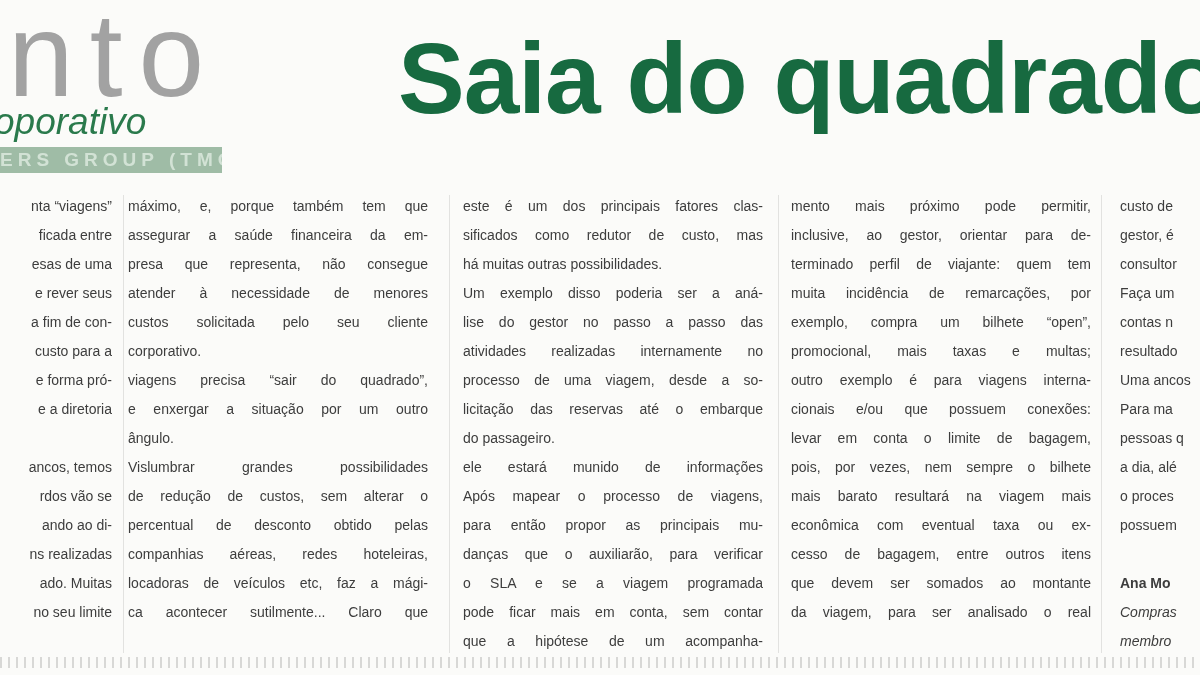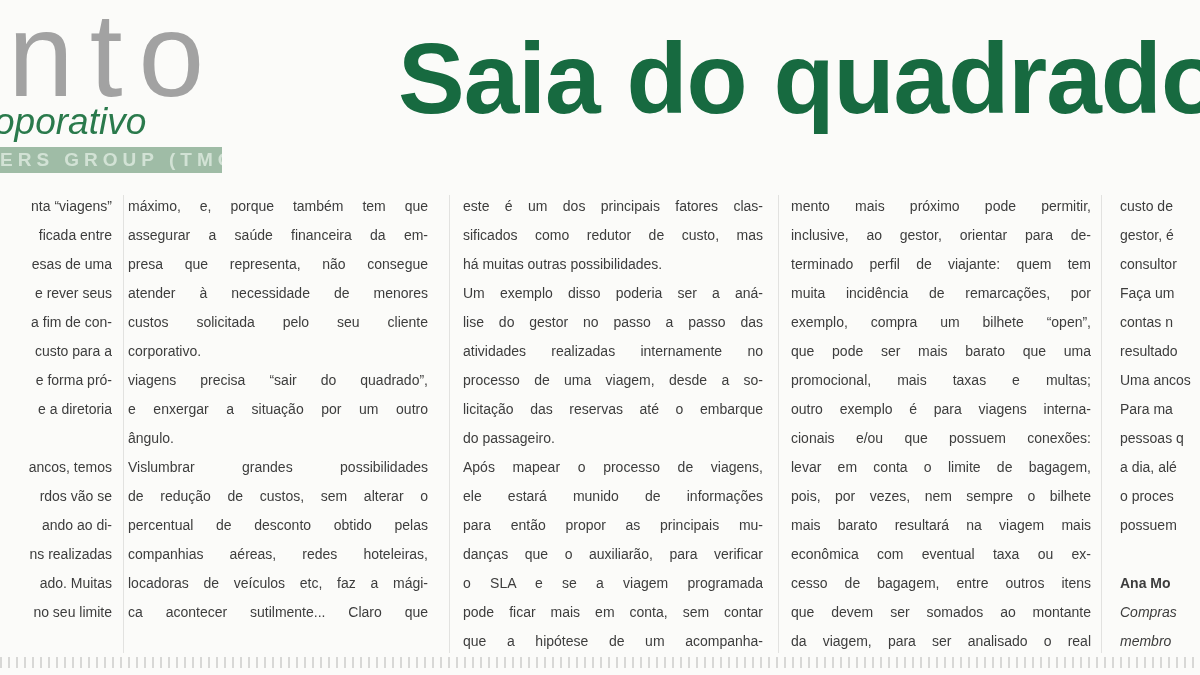--- a/index.html
+++ b/index.html
@@ -124,37 +124,36 @@
     <div class="col col3">
         <div class="line jline">este é um dos principais fatores clas-</div>
         <div class="line jline">sificados como redutor de custo, mas</div>
         <div class="line jline last">há muitas outras possibilidades.</div>
         <div class="line jline">Um exemplo disso poderia ser a aná-</div>
         <div class="line jline">lise do gestor no passo a passo das</div>
         <div class="line jline">atividades realizadas internamente no</div>
         <div class="line jline">processo de uma viagem, desde a so-</div>
         <div class="line jline">licitação das reservas até o embarque</div>
         <div class="line jline last">do passageiro.</div>
+        <div class="line jline">ele estará munido de informações</div>
         <div class="line jline">Após mapear o processo de viagens,</div>
-        <div class="line jline">ele estará munido de informações</div>
         <div class="line jline">para então propor as principais mu-</div>
         <div class="line jline">danças que o auxiliarão, para verificar</div>
         <div class="line jline">o SLA e se a viagem programada</div>
         <div class="line jline">pode ficar mais em conta, sem contar</div>
         <div class="line jline">que a hipótese de um acompanha-</div>
       </div>
     <div class="colrule r3"></div>
 
     <div class="col col4">
         <div class="line jline">mento mais próximo pode permitir,</div>
         <div class="line jline">inclusive, ao gestor, orientar para de-</div>
         <div class="line jline">terminado perfil de viajante: quem tem</div>
         <div class="line jline">muita incidência de remarcações, por</div>
         <div class="line jline">exemplo, compra um bilhete “open”,</div>
-        <div class="line jline">que pode ser mais barato que uma</div>
         <div class="line jline">promocional, mais taxas e multas;</div>
         <div class="line jline">outro exemplo é para viagens interna-</div>
         <div class="line jline">cionais e/ou que possuem conexões:</div>
         <div class="line jline">levar em conta o limite de bagagem,</div>
         <div class="line jline">pois, por vezes, nem sempre o bilhete</div>
         <div class="line jline">mais barato resultará na viagem mais</div>
         <div class="line jline">econômica com eventual taxa ou ex-</div>
         <div class="line jline">cesso de bagagem, entre outros itens</div>
         <div class="line jline">que devem ser somados ao montante</div>
         <div class="line jline">da viagem, para ser analisado o real</div>

